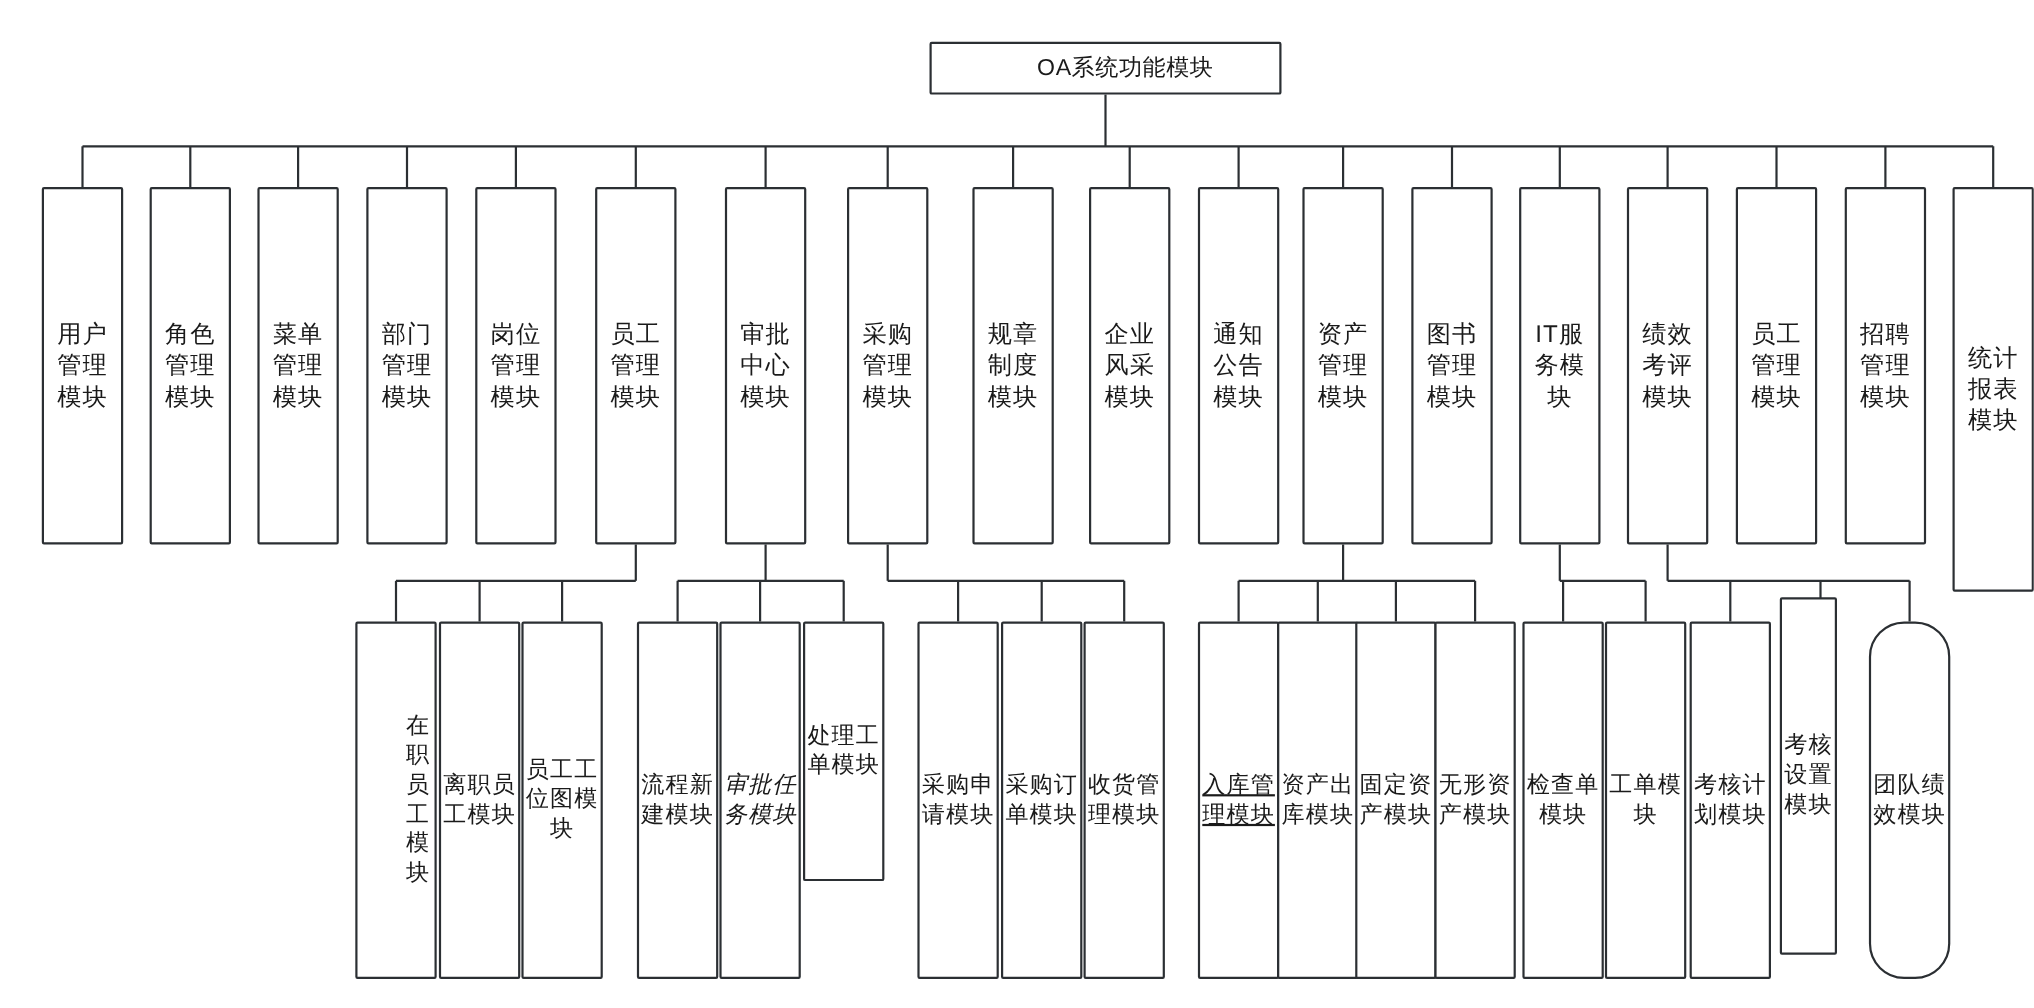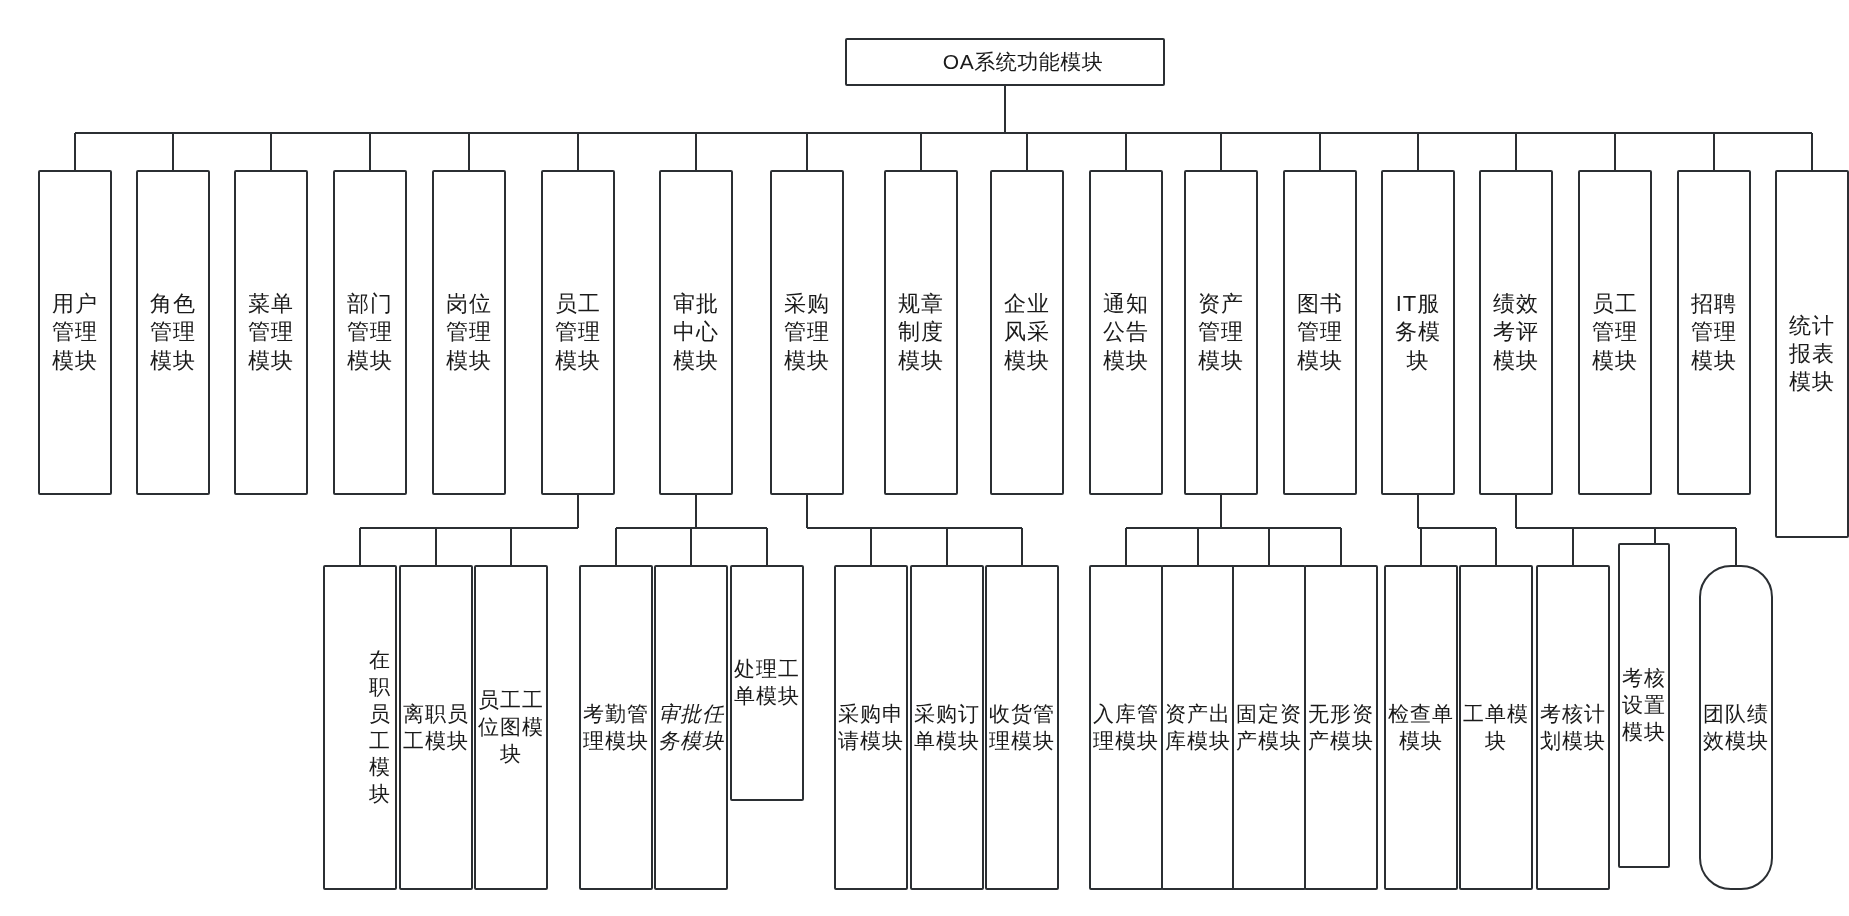--- a/index.html
+++ b/index.html
@@ -176,38 +176,38 @@
     <div class="node lvl2" style="left: 323px; top: 565px; width: 74px; height: 325px; padding-left: 40px;">
       <span class="label">在职员工模块</span>
     </div>
     <div class="node lvl2" style="left: 399px; top: 565px; width: 74px; height: 325px; text-align: right;">
       <span class="label">离职员工模块</span>
     </div>
     <div class="node lvl2" style="left: 474px; top: 565px; width: 74px; height: 325px;">
       <span class="label">员工工位图模块</span>
     </div>
     <div class="node lvl2" style="left: 579px; top: 565px; width: 74px; height: 325px;">
-      <span class="label">考勤管理模块</span>
+      <span class="label">流程新建模块</span>
     </div>
     <div class="node lvl2" style="left: 654px; top: 565px; width: 74px; height: 325px; font-style: italic;">
       <span class="label">审批任务模块</span>
     </div>
     <div class="node lvl2" style="left: 730px; top: 565px; width: 74px; height: 236px;">
       <span class="label">处理工单模块</span>
     </div>
     <div class="node lvl2" style="left: 834px; top: 565px; width: 74px; height: 325px;">
       <span class="label">采购申请模块</span>
     </div>
     <div class="node lvl2" style="left: 910px; top: 565px; width: 74px; height: 325px;">
       <span class="label">采购订单模块</span>
     </div>
     <div class="node lvl2" style="left: 985px; top: 565px; width: 74px; height: 325px;">
       <span class="label">收货管理模块</span>
     </div>
-    <div class="node lvl2" style="left: 1089px; top: 565px; width: 74px; height: 325px;">
+    <div class="node lvl2" style="left: 1089px; top: 565px; width: 74px; height: 325px; text-decoration: underline;">
       <span class="label">入库管理模块</span>
     </div>
     <div class="node lvl2" style="left: 1161px; top: 565px; width: 74px; height: 325px;">
       <span class="label">资产出库模块</span>
     </div>
     <div class="node lvl2" style="left: 1232px; top: 565px; width: 74px; height: 325px;">
       <span class="label">固定资产模块</span>
     </div>
     <div class="node lvl2" style="left: 1304px; top: 565px; width: 74px; height: 325px;">
       <span class="label">无形资产模块</span>

